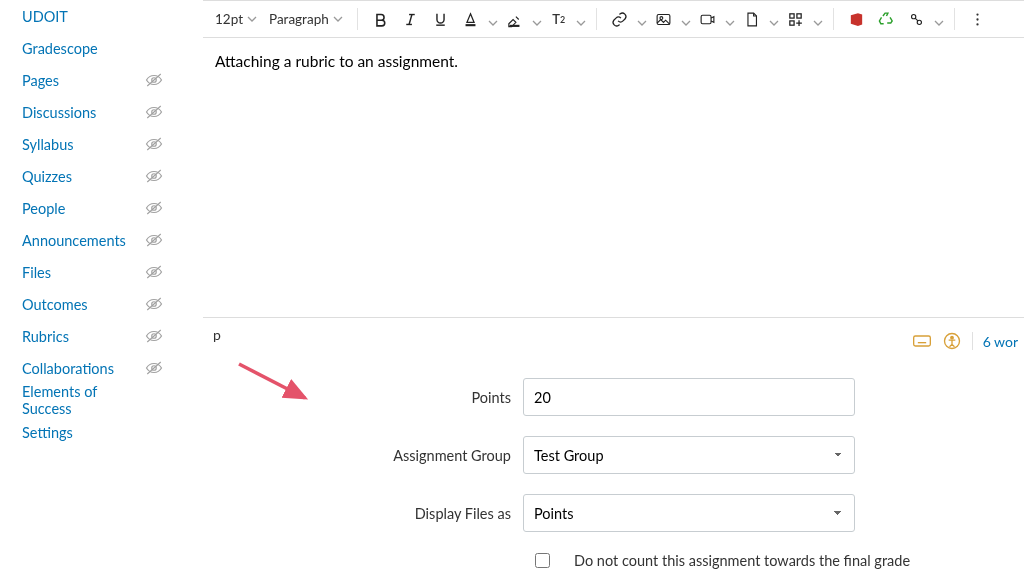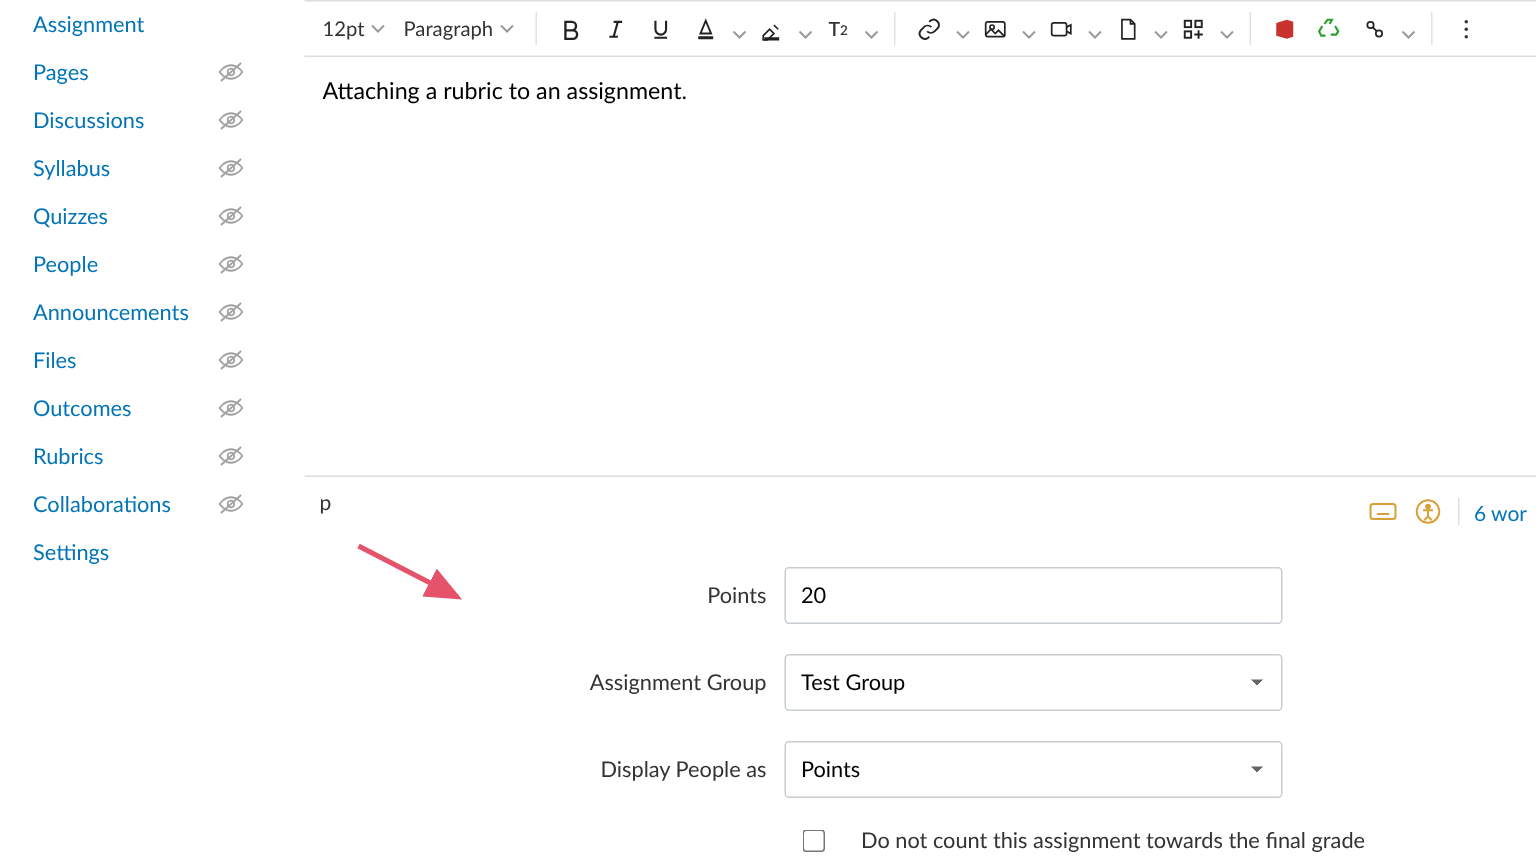--- a/index.html
+++ b/index.html
@@ -57,24 +57,28 @@
   .arrow-annot { position:absolute; left:235px; top:358px; pointer-events:none; }
   .arrow-annot svg{ width:80px; height:50px; }
 </style>
 </head>
 <body>
 
 <div class="app">
 
   <nav class="sidebar">
     <div class="nav-item">
-      <a class="label">Assignment</a>
+      <a class="label">UDOIT</a>
       <span class="spacer"></span>
     </div>
     <div class="nav-item">
+      <a class="label">Gradescope</a>
+      <span class="spacer"></span>
+    </div>
+    <div class="nav-item">
       <a class="label">Pages</a>
       <span class="eye"><svg viewBox="0 0 24 24" fill="none" stroke="#555" stroke-width="1.6">
             <path d="M2 12s3.5-6 10-6 10 6 10 6-3.5 6-10 6S2 12 2 12z"></path>
             <circle cx="12" cy="12" r="3"></circle>
             <line x1="3" y1="20" x2="21" y2="4"></line>
           </svg></span>
     </div>
     <div class="nav-item">
       <a class="label">Discussions</a>
       <span class="eye"><svg viewBox="0 0 24 24" fill="none" stroke="#555" stroke-width="1.6">
@@ -139,20 +143,24 @@
             <line x1="3" y1="20" x2="21" y2="4"></line>
           </svg></span>
     </div>
     <div class="nav-item">
       <a class="label">Collaborations</a>
       <span class="eye"><svg viewBox="0 0 24 24" fill="none" stroke="#555" stroke-width="1.6">
             <path d="M2 12s3.5-6 10-6 10 6 10 6-3.5 6-10 6S2 12 2 12z"></path>
             <circle cx="12" cy="12" r="3"></circle>
             <line x1="3" y1="20" x2="21" y2="4"></line>
           </svg></span>
+    </div>
+    <div class="nav-item">
+      <a class="label">Elements of Success</a>
+      <span class="spacer"></span>
     </div>
     <div class="nav-item">
       <a class="label">Settings</a>
       <span class="spacer"></span>
     </div>
   </nav>
 
   <div class="main">
 
     <div class="toolbar">
@@ -326,21 +334,21 @@
         <label class="lbl">Points</label>
         <input class="ctl-input" type="text" value="20" style="">
       </div>
       <div class="form-row">
         <label class="lbl">Assignment Group</label>
         <select class="ctl-select">
           <option>Test Group</option>
         </select>
       </div>
       <div class="form-row">
-        <label class="lbl">Display People as</label>
+        <label class="lbl">Display Files as</label>
         <select class="ctl-select">
           <option>Points</option>
         </select>
       </div>
       <div class="check-row">
         <input type="checkbox" style="">
         <span>Do not count this assignment towards the final grade</span>
       </div>
     </div>
 

